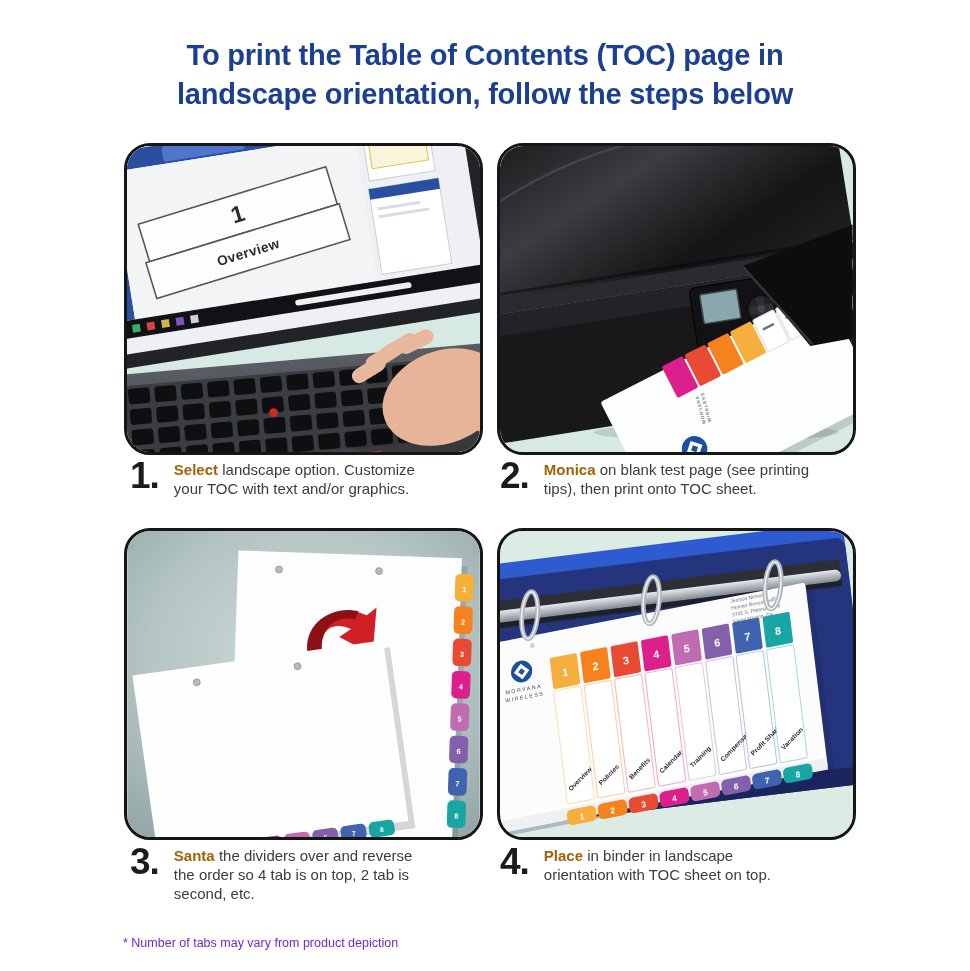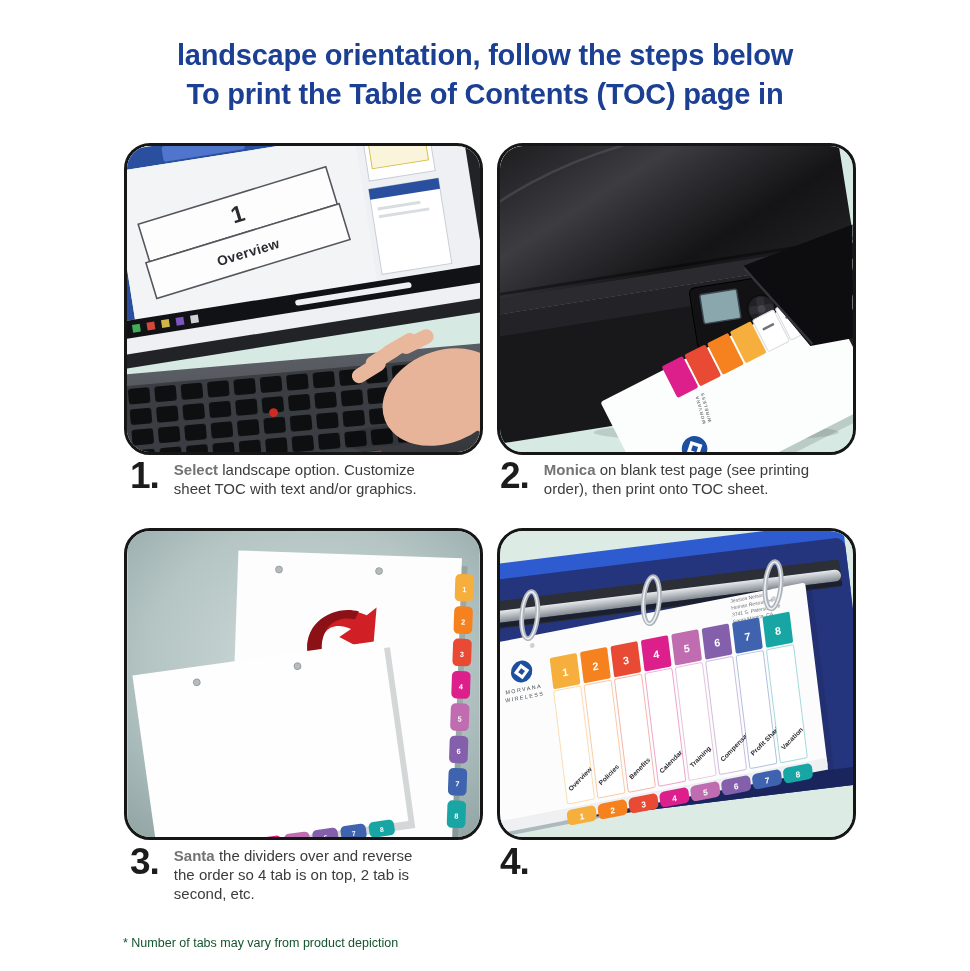--- a/index.html
+++ b/index.html
@@ -20,30 +20,30 @@
   .p2{left:497px;top:143px}
   .p3{left:124px;top:528px}
   .p4{left:497px;top:528px}
   .step{position:absolute;display:flex;align-items:flex-start;gap:15px;}
   .s1{left:130px;top:457px}
   .s2{left:500px;top:457px}
   .s3{left:130px;top:843px}
   .s4{left:500px;top:843px}
   .step-num{font-size:37px;font-weight:bold;color:#1c1c1c;line-height:37px;letter-spacing:-1px;}
   .step-text{font-size:15px;color:#3c3c3c;line-height:19px;padding-top:3px;}
-  .step-text b{color:#737373;}
+  .step-text b{color:#a16207;}
   .w1{width:258px}.w2{width:285px}.w3{width:262px}.w4{width:258px}
-  .footnote{position:absolute;left:123px;top:936px;font-size:12.5px;color:#14532d;}
+  .footnote{position:absolute;left:123px;top:936px;font-size:12.5px;color:#6d28d9;}
 </style>
 </head>
 <body>
 
 <div class="title">
+  <div>To print the Table of Contents (TOC) page in</div>
   <div>landscape orientation, follow the steps below</div>
-  <div>To print the Table of Contents (TOC) page in</div>
 </div>
 
 <div class="panel p1">
 <svg viewBox="0 0 359 312">
   <defs>
     <pattern id="keysPat" width="27" height="21" patternUnits="userSpaceOnUse">
       <rect width="27" height="21" fill="#3a3d42"></rect>
       <rect x="2" y="2" width="22" height="16" rx="3" fill="#0e0f11"></rect>
     </pattern>
     <linearGradient id="deckGrad" x1="0" y1="0" x2="0" y2="1">
@@ -366,27 +366,28 @@
     <ellipse cx="165" cy="68" rx="8" ry="24" stroke="#aeb4bb" stroke-width="5" transform="rotate(12 165 68)"></ellipse>
     <ellipse cx="165" cy="68" rx="8" ry="24" stroke="#eef1f4" stroke-width="1.6" transform="rotate(12 164 67)"></ellipse>
     <ellipse cx="290" cy="68" rx="8" ry="24" stroke="#aeb4bb" stroke-width="5" transform="rotate(12 290 68)"></ellipse>
     <ellipse cx="290" cy="68" rx="8" ry="24" stroke="#eef1f4" stroke-width="1.6" transform="rotate(12 289 67)"></ellipse>
   </g>
 </svg>
 </div>
 
 <div class="step s1">
   <div class="step-num">1.</div>
-  <div class="step-text w1"><b>Select</b><span> landscape option. Customize sheet TOC with text and/or graphics.</span></div>
+  <div class="step-text w1"><b>Select</b><span> landscape option. Customize your TOC with text and/or graphics.</span></div>
 </div>
 <div class="step s2">
   <div class="step-num">2.</div>
-  <div class="step-text w2"><b>Monica</b><span> on blank test page (see printing order), then print onto TOC sheet.</span></div>
+  <div class="step-text w2"><b>Monica</b><span> on blank test page (see printing tips), then print onto TOC sheet.</span></div>
 </div>
 <div class="step s3">
   <div class="step-num">3.</div>
   <div class="step-text w3"><b>Santa</b><span> the dividers over and reverse the order so 4 tab is on top, 2 tab is second, etc.</span></div>
 </div>
 <div class="step s4">
   <div class="step-num">4.</div>
+  <div class="step-text w4"><b>Place</b><span> in binder in landscape orientation with TOC sheet on top.</span></div>
 </div>
 
 <div class="footnote">* Number of tabs may vary from product depiction</div>
 
 </body></html>

